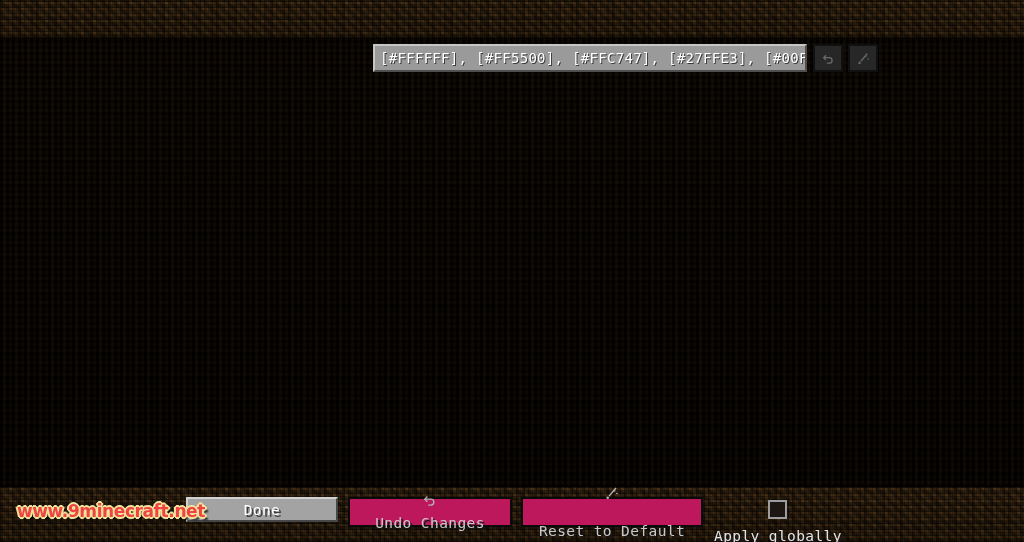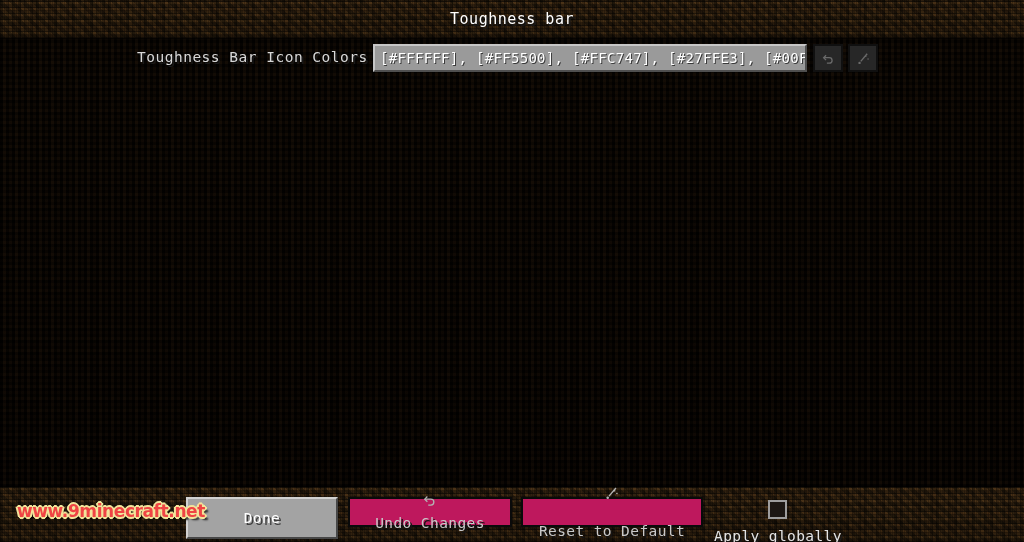--- a/index.html
+++ b/index.html
@@ -200,21 +200,21 @@
     flex-direction: column;
   }
   .btn-dark .lbl {
     font-size: 14.5px;
     color: #c9c9c9;
     text-shadow: 2px 2px 0 #141414;
     letter-spacing: .4px;
   }
   .btn-dark .gicon { color: #b4b4b4; display: flex; align-items: center; }
 
-  #done-button { left: 186px; top: 497px; width: 152px; height: 42px; }
+  #done-button { left: 186px; top: 497px; width: 152px; height: 25px; }
   #undo-changes-button { left: 348px; top: 497px; width: 164px; height: 30px; }
   #reset-default-button { left: 521px; top: 497px; width: 182px; height: 30px; gap: 23px; }
 
   #apply-globally {
     position: absolute;
     left: 714px;
     top: 500px;
     display: flex;
     align-items: center;
     gap: 9px;
@@ -256,25 +256,23 @@
 <body>
 
 <div id="screen">
 
   <div class="dirt header"></div>
   <div class="content-bg"></div>
   <div class="dirt footer"></div>
   <div class="edge-line top"></div>
   <div class="edge-line bottom"></div>
 
-  <div id="title" class="mc-text">Toughness bar</div>
 
   <div id="config-row">
 
-    <div id="entry-label" class="mc-text">Toughness Bar Icon Colors</div>
 
     <div class="text-field">
       <span class="value" title="[#FFFFFF], [#FF5500], [#FFC747], [#27FFE3], [#00F…">[#FFFFFF], [#FF5500], [#FFC747], [#27FFE3], [#00F…</span>
     </div>
 
     <div class="icon-btn undo">
       <span>
         <svg width="13" height="13" viewBox="0 0 16 16">
           <path d="M5 4 L2 7 L5 10" fill="none" stroke="currentColor" stroke-width="1.6"></path>
           <path d="M2.6 7 H9 a3.4 3.4 0 0 1 0 6.8 H6" fill="none" stroke="currentColor" stroke-width="1.6"></path>

